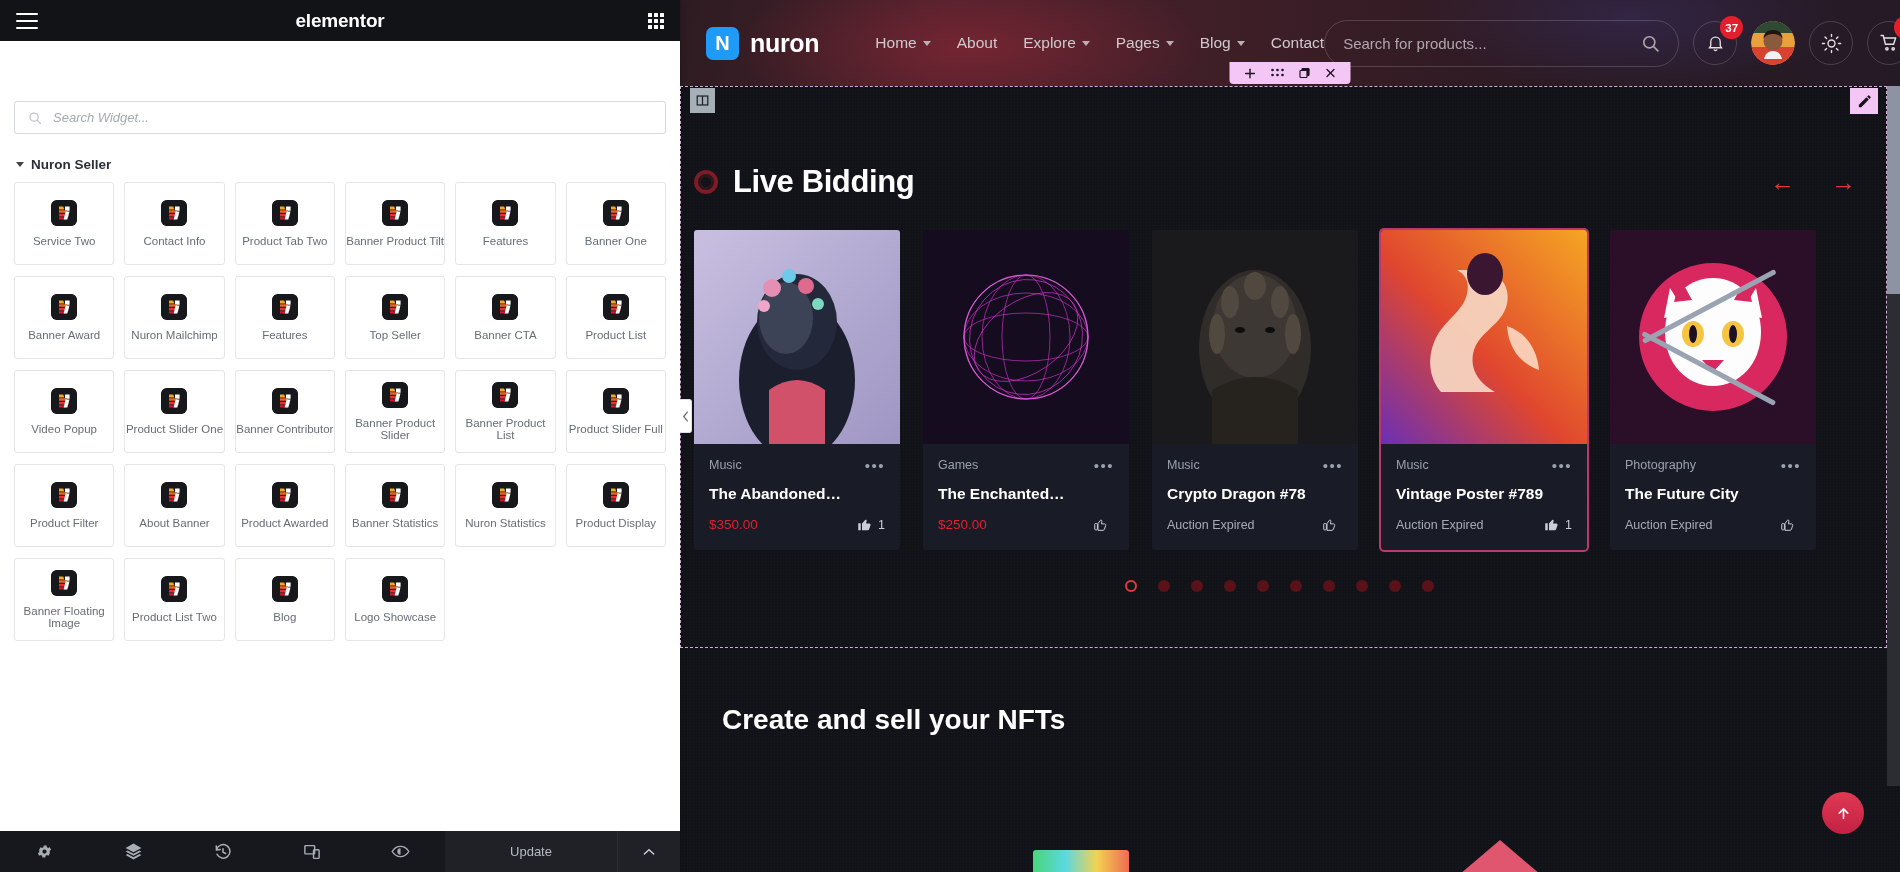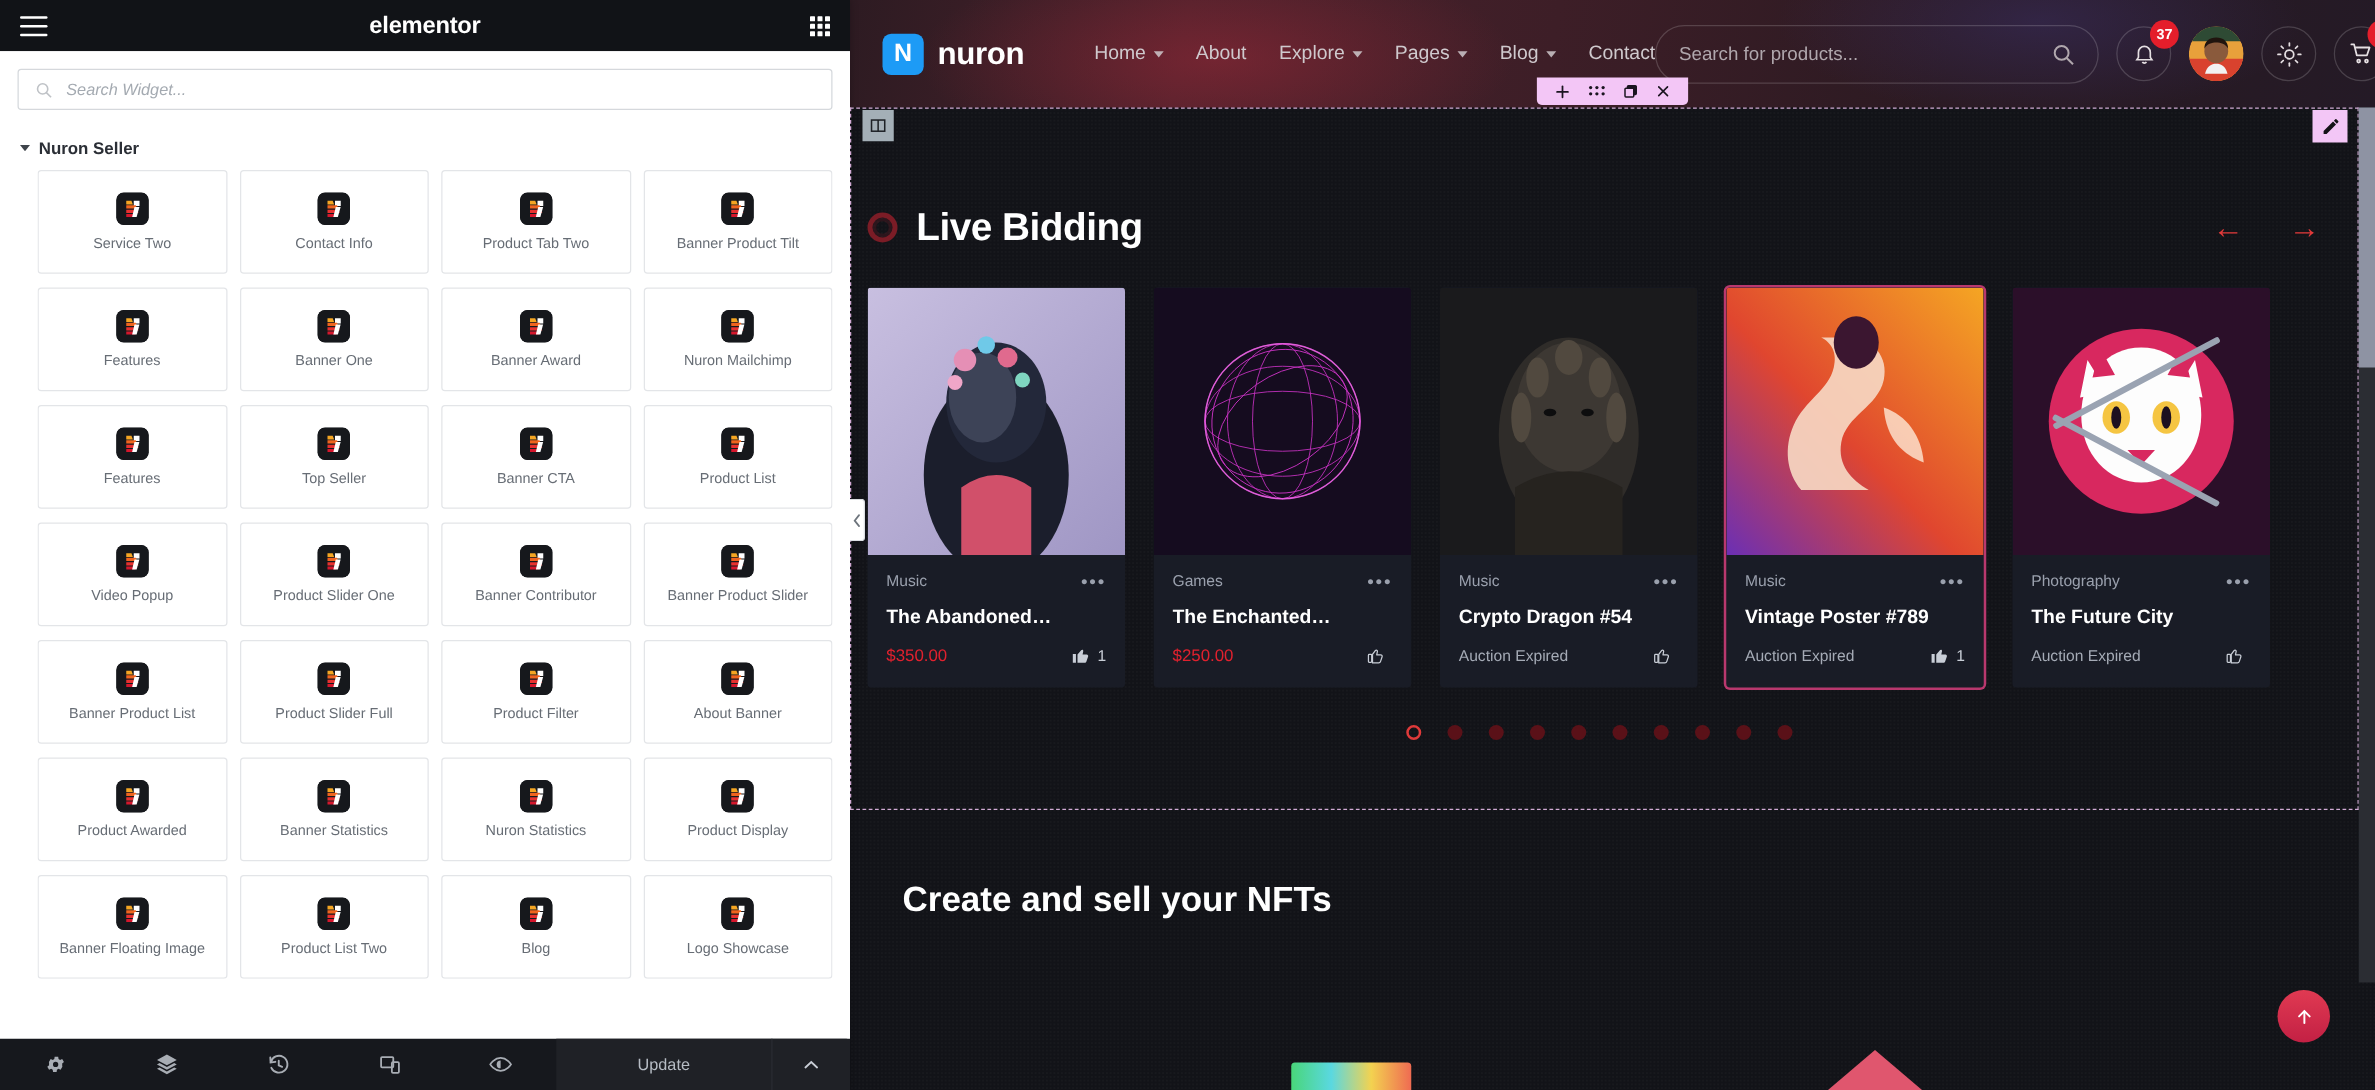--- a/index.html
+++ b/index.html
@@ -6,21 +6,21 @@
   html, body {
     width: 1900px; height: 872px;
     overflow: hidden;
     font-family: "Liberation Sans", sans-serif;
     background: #fff;
   }
   .app { position: relative; width: 1900px; height: 872px; display: flex; }
 
   
   .panel { width: 680px; height: 872px; background:#fff; display:flex; flex-direction:column;
-           position:relative; z-index:5; box-shadow: 0 0 6px rgba(0,0,0,.25); }
+           position:relative; z-index:5; box-shadow: 0 0 6px rgba(0,0,0,.25); gap: 46px; }
   .panel-header { height: 41px; background:#111317; display:flex; align-items:center;
                   padding: 0 16px; flex:0 0 41px; position:relative; }
   .burger { width: 22px; height: 16px; display:flex; flex-direction:column;
             justify-content: space-between; cursor:pointer; }
   .burger i { display:block; height:2px; background:#fff; border-radius:1px; }
   .panel-title { position:absolute; left:0; right:0; text-align:center;
                  color:#fff; font-size:19px; font-weight:bold; letter-spacing:-0.2px;
                  pointer-events:none; }
   .apps-grid { margin-left:auto; width:16px; height:16px; display:grid;
                grid-template-columns: repeat(3,1fr); grid-template-rows: repeat(3,1fr);
@@ -34,22 +34,22 @@
                   font-family:"Liberation Sans", sans-serif; outline:none; background:#fff; }
   .search-input::placeholder { color:#a4aab1; font-style:italic; }
   .search-ico { position:absolute; left:14px; top:50%; transform:translateY(-50%);
                 width:14px; height:14px; opacity:.55; }
 
   .cat-head { display:flex; align-items:center; gap:7px; margin:23px 0 10px 2px; }
   .cat-caret { width:0;height:0;border-left:4.5px solid transparent;border-right:4.5px solid transparent;
                border-top:5.5px solid #3f444b; }
   .cat-title { font-size:13.5px; font-weight:bold; color:#2b2f36; }
 
-  .widgets { display:grid; grid-template-columns: repeat(4, 1fr); gap:11px 10px;
-             max-height: 690px; overflow:hidden;margin-left:16px; }
+  .widgets { display:grid; grid-template-columns: repeat(6, 1fr); gap:11px 10px;
+             max-height: 690px; overflow:hidden; }
   .widget { border:1px solid #e3e5e8; border-radius:3px; height:83px; background:#fff;
             display:flex; flex-direction:column; align-items:center; justify-content:center;
             gap:10px; cursor:grab; }
   .wlabel { font-size:11.5px; color:#676d75; text-align:center; line-height:1; }
   .wicon { width:26px; height:26px; border-radius:6px; background:#16181c; position:relative; overflow:hidden; }
   .wicon svg { position:absolute; inset:0; }
 
   
   .bottom-bar { position:absolute; left:0; bottom:0; width:680px; height:41px;
                 background:#16181d; display:flex; align-items:stretch; z-index:9;
@@ -880,21 +880,21 @@
                   </g>
                   <ellipse cx="88" cy="100" rx="5" ry="3" fill="#0d0d0e"></ellipse>
                   <ellipse cx="118" cy="100" rx="5" ry="3" fill="#0d0d0e"></ellipse>
                   <path d="M60 160 q43 -26 86 0 v62 H60z" fill="#26231f"></path>
                 </svg></div>
               <div class="card-meta">
                 <div class="cm-top">
                   <span class="cm-cat">Music</span>
                   <span class="cm-dots">•••</span>
                 </div>
-                <div class="cm-title">Crypto Dragon #54</div>
+                <div class="cm-title">Crypto Dragon #78</div>
                 <div class="cm-bot">
                   <span class="cm-status">Auction Expired</span>
                   <span class="cm-like">
                     <svg width="15" height="15" viewBox="0 0 24 24" fill="none" stroke="#c9ced7" stroke-width="1.6" stroke-linejoin="round">
                       <path d="M8 10.5l3.6-5c.3-.4.8-.6 1.3-.6.9 0 1.6.9 1.4 1.8l-.9 4.3h5.1c1.3 0 2.2 1.3 1.8 2.5l-2.1 6.2c-.3 1-1.2 1.6-2.2 1.6H8z"></path>
                       <rect x="2.8" y="10.5" width="4.2" height="10" rx="1"></rect>
                     </svg>
                     <span></span>
                   </span>
                 </div>

